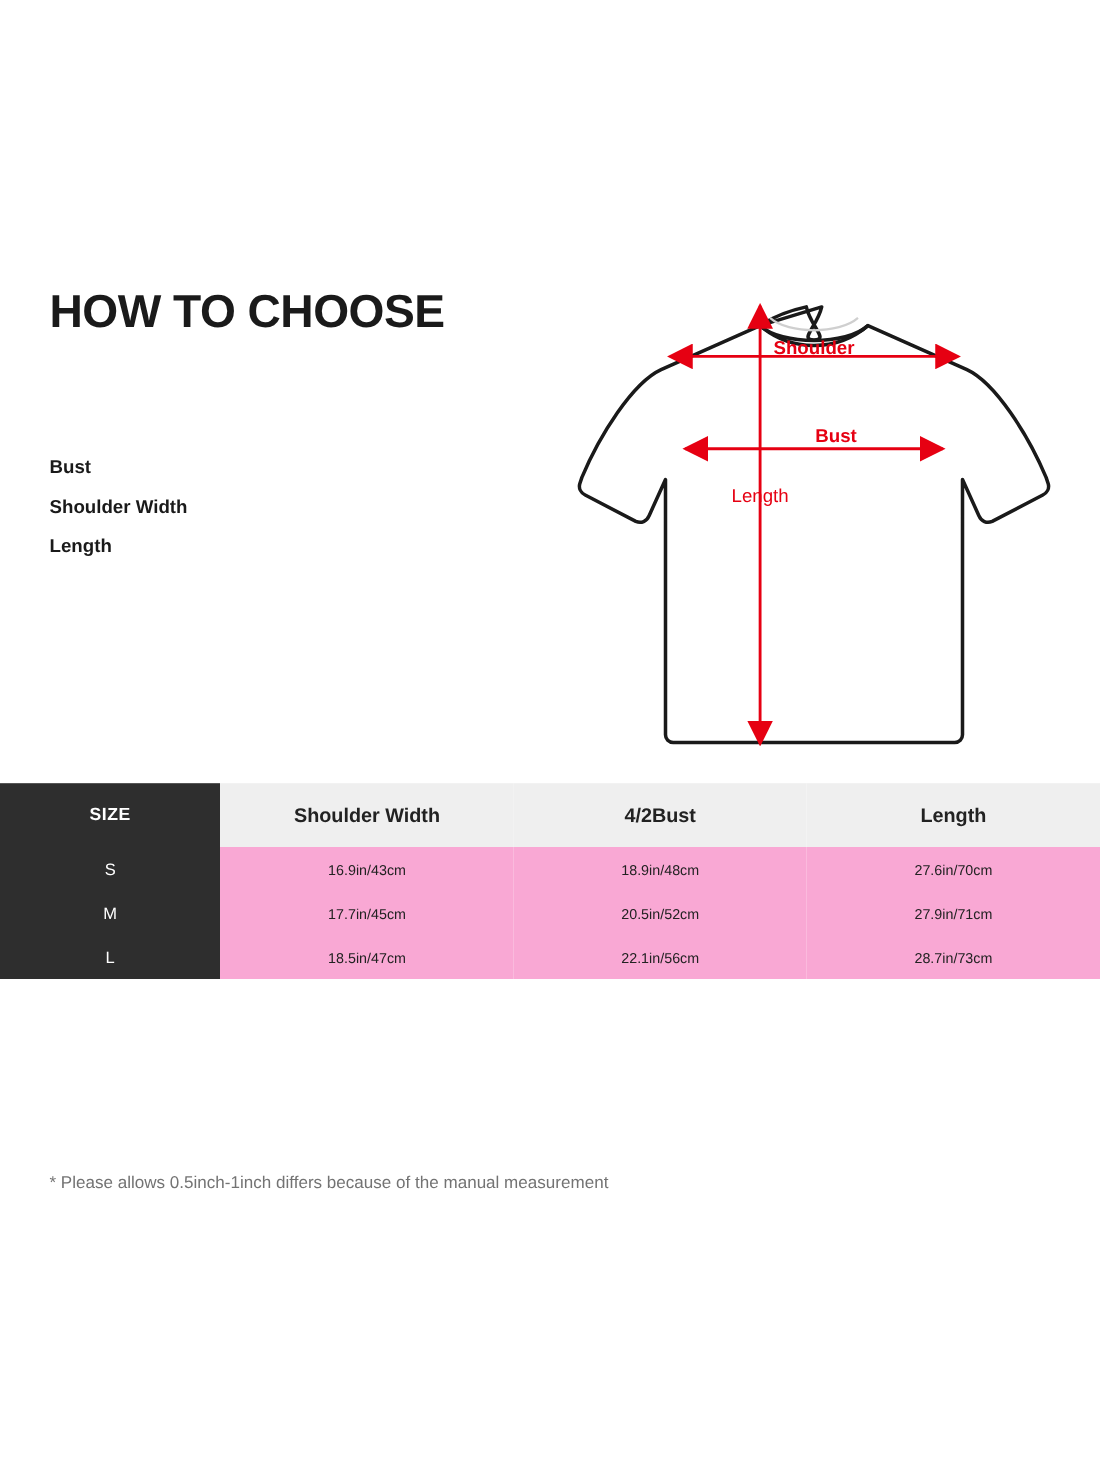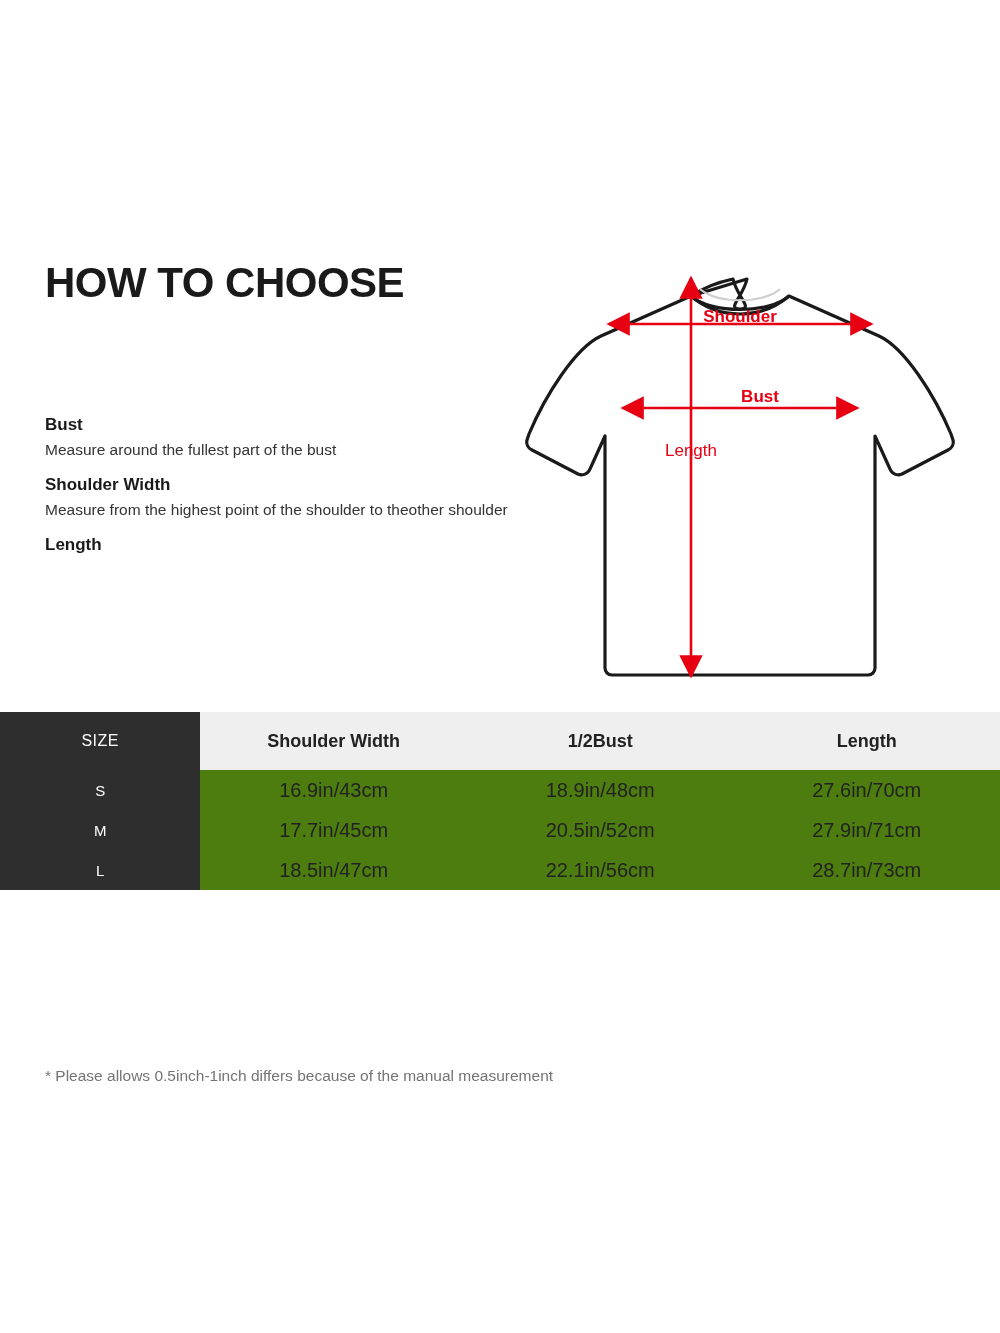--- a/index.html
+++ b/index.html
@@ -87,40 +87,40 @@
     border-collapse: collapse;
     width: 1000px;
     table-layout: fixed;
   }
   table.size-table col.c-size { width: 200px; }
   table.size-table col.c-col  { width: 266px; }
 
   table.size-table th,
   table.size-table td {
     text-align: center;
-    font-size: 20px;
+    font-size: 13px;
     color: #222222;
     padding: 0;
     height: 40px;
-    background: #4d7c0f;
+    background: #f9a8d4;
   }
   table.size-table thead th {
     height: 58px;
     font-size: 18px;
     font-weight: bold;
     background: #efefef;
   }
   table.size-table thead th.size-head,
   table.size-table tbody td.size-cell {
     background: #2e2e2e;
     color: #ffffff;
   }
   table.size-table thead th.size-head {
     font-size: 16px;
-    font-weight: normal;
+    font-weight: bold;
     letter-spacing: 0.5px;
   }
   table.size-table tbody td.size-cell {
     font-size: 15px;
   }
 
   
   .footnote {
     position: absolute;
     left: 45px;
@@ -136,25 +136,23 @@
 
   <div class="top-section">
 
     <div class="headline">
       <div>HOW TO CHOOSE</div>
     </div>
 
     <div class="defs">
       <div class="def-block">
         <div class="def-term">Bust</div>
-        <div class="def-desc">Measure around the fullest part of the bust</div>
       </div>
       <div class="def-block">
         <div class="def-term">Shoulder Width</div>
-        <div class="def-desc">Measure from the highest point of the shoulder to theother shoulder</div>
       </div>
       <div class="def-block">
         <div class="def-term">Length</div>
       </div>
     </div>
 
     <div class="shirt-wrap">
       <svg width="470" height="445" viewBox="0 0 470 445" xmlns="http://www.w3.org/2000/svg">
         <defs>
           <marker id="arrR" markerWidth="9" markerHeight="9" refX="8" refY="4.5" orient="auto">
@@ -215,21 +213,21 @@
       <colgroup>
         <col class="c-size">
         <col class="c-col">
         <col class="c-col">
         <col class="c-col">
       </colgroup>
       <thead>
         <tr>
           <th class="size-head">SIZE</th>
           <th>Shoulder Width</th>
-          <th>1/2Bust</th>
+          <th>4/2Bust</th>
           <th>Length</th>
         </tr>
       </thead>
       <tbody>
         <tr>
           <td class="size-cell">S</td>
           <td>16.9in/43cm</td>
           <td>18.9in/48cm</td>
           <td>27.6in/70cm</td>
         </tr>

